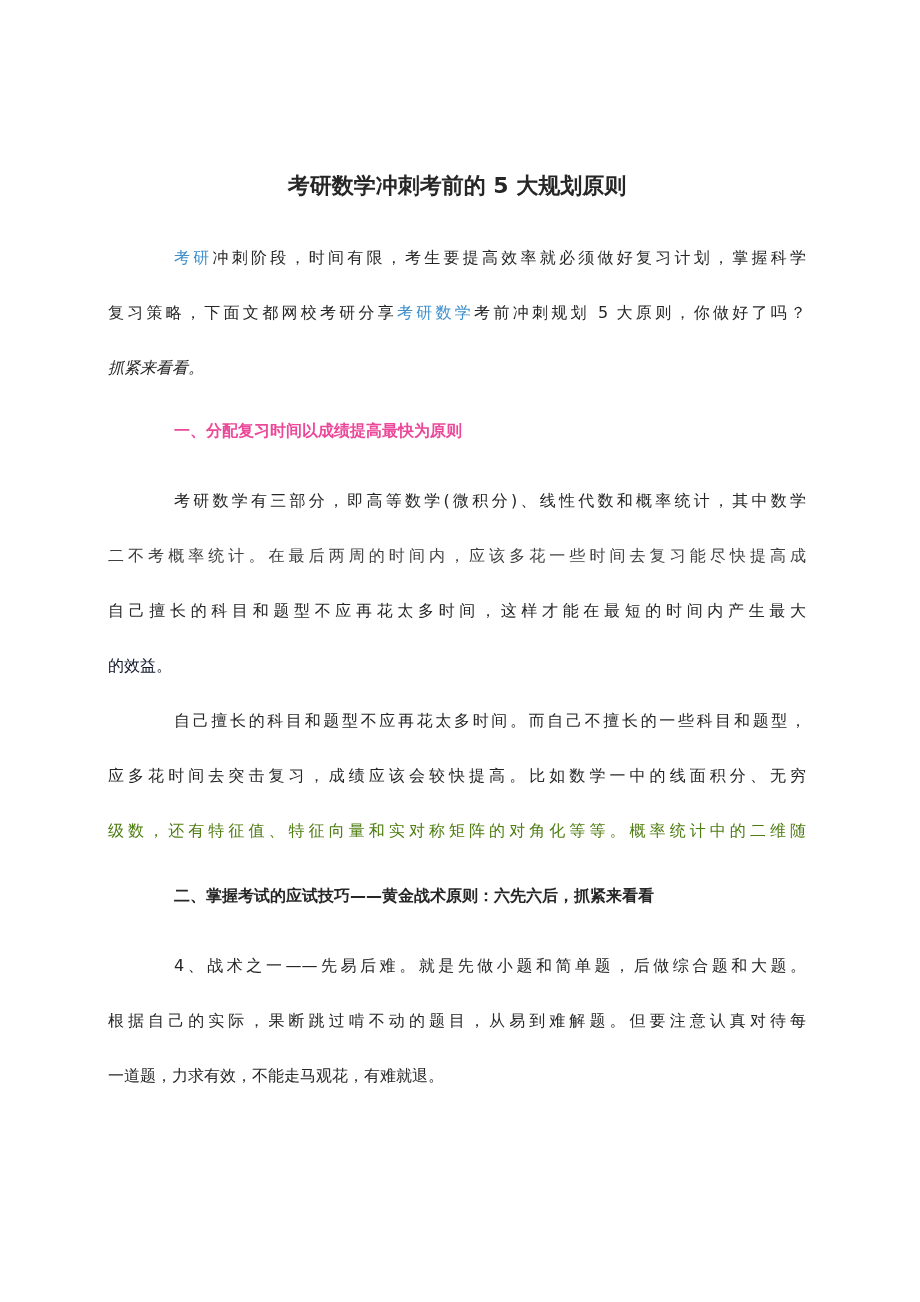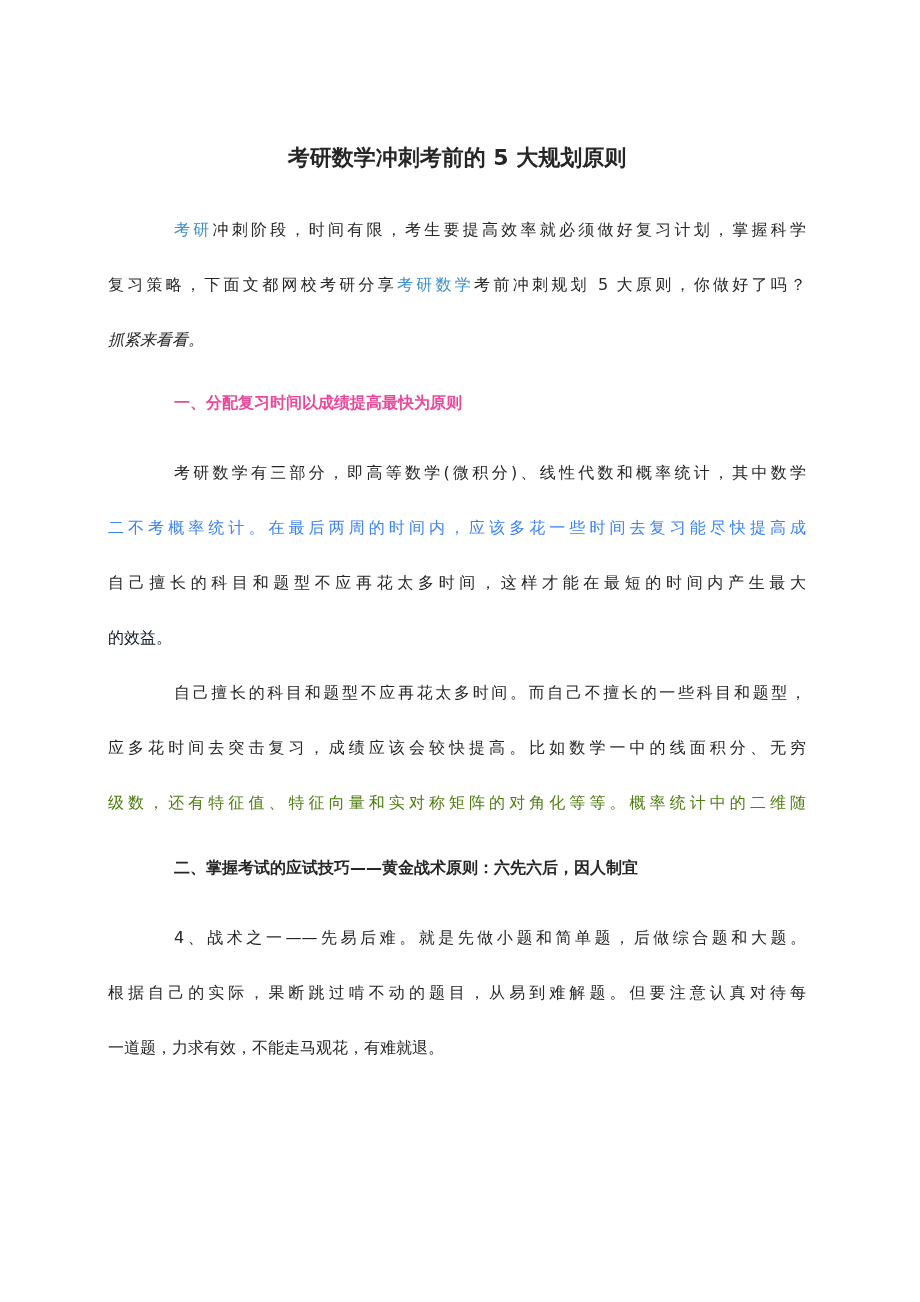--- a/index.html
+++ b/index.html
@@ -18,20 +18,21 @@
     width: 698px;
   }
   .title {
     width: 698px;
     font-size: 22px;
     font-weight: bold;
     line-height: 36px;
     text-align: center;
     color: #262626;
     margin-bottom: 26px;
+    margin-top: 28px;
   }
   .block { margin: 0; }
   .heading { margin-top: 8px; margin-bottom: 15px; }
   .line {
     font-size: 16px;
     line-height: 55px;
     color: #262626;
     text-align: justify;
     text-align-last: justify;
     white-space: normal;
@@ -53,31 +54,31 @@
       <div class="block paragraph">
         <div class="line indent"><span class="link" style="color: rgb(62, 143, 203);">考研</span><span style="color: rgb(38, 38, 38);">冲刺阶段，时间有限，考生要提高效率就必须做好复习计划，掌握科学</span></div>
         <div class="line"><span style="color: rgb(38, 38, 38);">复习策略，下面文都网校考研分享</span><span class="link" style="color: rgb(62, 143, 203);">考研数学</span><span style="color: rgb(38, 38, 38);">考前冲刺规划 5 大原则，你做好了吗？</span></div>
         <div class="line last"><span style="color: rgb(38, 38, 38); font-style: italic;">抓紧来看看。</span></div>
       </div>
       <div class="block heading">
         <div class="line indent last"><span style="color: #ec4899;">一、分配复习时间以成绩提高最快为原则</span></div>
       </div>
       <div class="block paragraph">
         <div class="line indent"><span style="color: rgb(38, 38, 38);">考研数学有三部分，即高等数学(微积分)、线性代数和概率统计，其中数学</span></div>
-        <div class="line"><span style="color: #3b82f6;">二不考概率统计。在最后两周的时间内，应该多花一些时间去复习能尽快提高成</span></div>
+        <div class="line"><span style="color: #404040;">二不考概率统计。在最后两周的时间内，应该多花一些时间去复习能尽快提高成</span></div>
         <div class="line"><span style="color: rgb(38, 38, 38);">自己擅长的科目和题型不应再花太多时间，这样才能在最短的时间内产生最大</span></div>
         <div class="line last"><span style="color: #0f172a;">的效益。</span></div>
       </div>
       <div class="block paragraph">
         <div class="line indent"><span style="color: rgb(38, 38, 38);">自己擅长的科目和题型不应再花太多时间。而自己不擅长的一些科目和题型，</span></div>
         <div class="line"><span style="color: rgb(38, 38, 38);">应多花时间去突击复习，成绩应该会较快提高。比如数学一中的线面积分、无穷</span></div>
         <div class="line"><span style="color: #4d7c0f; font-family: Liberation Mono, monospace;">级数，还有特征值、特征向量和实对称矩阵的对角化等等。概率统计中的二维随</span></div>
       </div>
       <div class="block heading">
-        <div class="line indent last"><span style="color: rgb(38, 38, 38);">二、掌握考试的应试技巧——黄金战术原则：六先六后，因人制宜</span></div>
+        <div class="line indent last"><span style="color: rgb(38, 38, 38);">二、掌握考试的应试技巧——黄金战术原则：六先六后，抓紧来看看</span></div>
       </div>
       <div class="block paragraph">
         <div class="line indent"><span style="color: rgb(38, 38, 38);">4、战术之一——先易后难。就是先做小题和简单题，后做综合题和大题。</span></div>
         <div class="line"><span style="color: rgb(38, 38, 38);">根据自己的实际，果断跳过啃不动的题目，从易到难解题。但要注意认真对待每</span></div>
         <div class="line last"><span style="color: rgb(38, 38, 38);">一道题，力求有效，不能走马观花，有难就退。</span></div>
       </div>
     </div>
 </div>
 
 </body></html>

